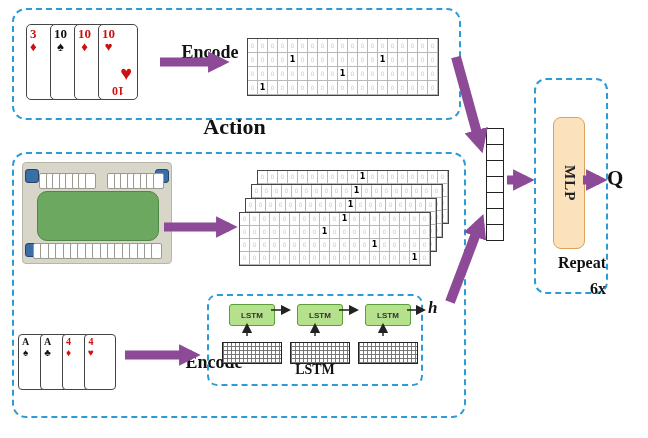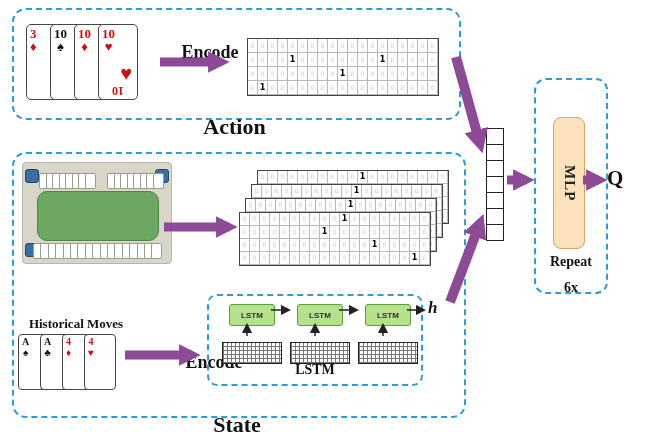--- a/index.html
+++ b/index.html
@@ -54,21 +54,21 @@
   #lstm-caption{position:absolute;left:0;top:66px;width:212px;text-align:center;font-weight:700;font-size:14px;}
   #h-label{position:absolute;left:414px;top:144px;width:24px;font-size:17px;font-weight:700;font-style:italic;}
   
   #concat{position:absolute;left:486px;top:128px;}
   .ccell{width:16px;height:15px;background:#fff;border:1px solid #222;margin-top:-1px;}
   .ccell:first-child{margin-top:0;}
   
   #mlp-rect{position:absolute;left:17px;top:37px;width:30px;height:130px;background:var(--mlp-fill,#fbe2bd);
             border:1px solid var(--mlp-border,#d9a35f);border-radius:8px;display:flex;align-items:center;justify-content:center;}
   #mlp-rect span{writing-mode:vertical-rl;font-weight:700;font-size:15px;letter-spacing:1px;color:#222;}
-  .repeat{position:absolute;left:0;width:70px;text-align:center;font-weight:700;font-size:14px;}
+  .repeat{position:absolute;left:0;width:70px;text-align:right;font-weight:700;font-size:16px;}
   #repeat1{top:174px;}
   #repeat2{top:200px;}
   #q-label{position:absolute;left:607px;top:166px;font-size:21px;font-weight:700;}
   #arrows{position:absolute;left:0;top:0;pointer-events:none;}
 </style>
 </head>
 <body>
 
 <div class="canvas">
 
@@ -531,21 +531,20 @@
           <div class="gcell">0</div>
           <div class="gcell">0</div>
           <div class="gcell">0</div>
           <div class="gcell">0</div>
           <div class="gcell">0</div>
           <div class="gcell">0</div>
           <div class="gcell one">1</div>
           <div class="gcell">0</div>
         </div>
       </div>
-    <div id="hist-label">Historical Moves</div>
     <div id="hist-cards">
         <div class="card card-sm" style="left: 0px; z-index: 1;">
           <div class="corner" style="color: rgb(17, 17, 17);">
             <div class="rank">A</div>
             <div class="suit">♠</div>
           </div>
         </div>
         <div class="card card-sm" style="left: 22px; z-index: 2;">
           <div class="corner" style="color: rgb(17, 17, 17);">
             <div class="rank">A</div>
@@ -570,21 +569,20 @@
       <div id="lstm-caption">LSTM</div>
     <div class="lstm-block" style="left: 20px;">LSTM</div>
         <div class="lstm-block" style="left: 88px;">LSTM</div>
         <div class="lstm-block" style="left: 156px;">LSTM</div>
         <div class="hatch" style="left: 13px;"></div>
         <div class="hatch" style="left: 81px;"></div>
         <div class="hatch" style="left: 149px;"></div>
       </div>
     <div id="h-label">h</div>
   </div>
-  <div class="sec-title" id="state-title">State</div>
 
   <div id="concat">
       <div class="ccell"></div>
       <div class="ccell"></div>
       <div class="ccell"></div>
       <div class="ccell"></div>
       <div class="ccell"></div>
       <div class="ccell"></div>
       <div class="ccell"></div>
     </div>

